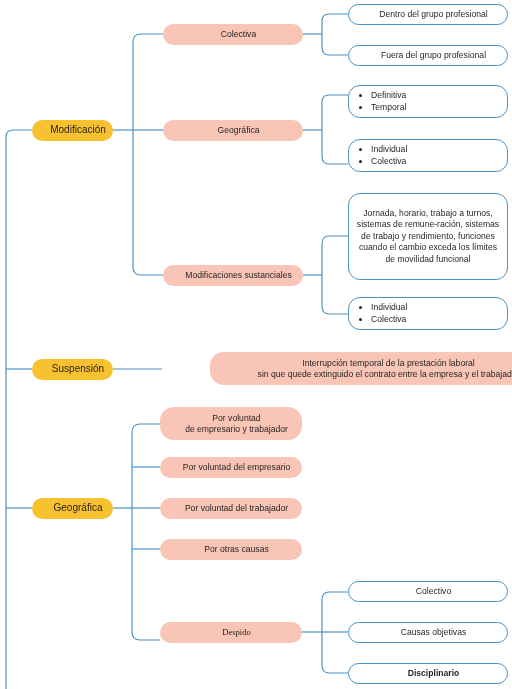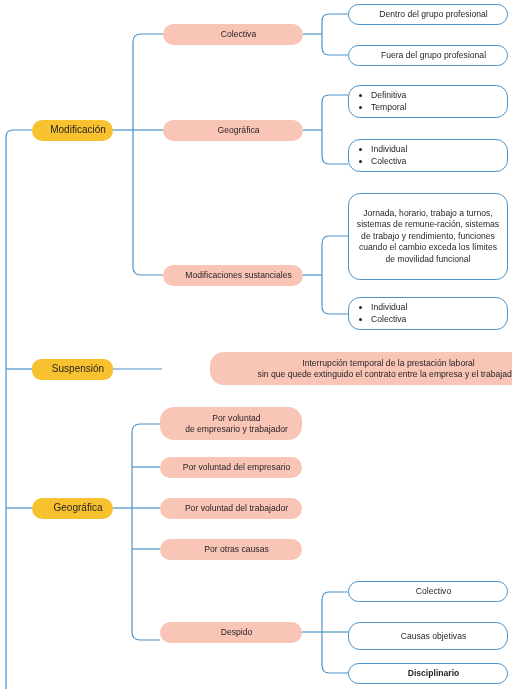--- a/index.html
+++ b/index.html
@@ -116,21 +116,21 @@
       <path d="M 322 632 L 348 632"></path>
       <path d="M 322 665 Q 322 673 329 673 L 348 673"></path>
 
     </g>
   </svg>
 
   <div class="node root" style="left:32px;top:120px;width:81px;height:21px;">
     <span class="txt">Modificación</span>
   </div>
 
-  <div class="node root" style="left:32px;top:359px;width:81px;height:21px;border-radius:9px;">
+  <div class="node root" style="left:32px;top:359px;width:81px;height:21px;">
     <span class="txt">Suspensión</span>
   </div>
 
   <div class="node root" style="left:32px;top:498px;width:81px;height:21px;">
     <span class="txt">Geográfica</span>
   </div>
 
   <div class="node pink" style="left:163px;top:24px;width:140px;height:21px;">
     <span class="txt">Colectiva</span>
   </div>
@@ -158,21 +158,21 @@
   </div>
 
   <div class="node pink" style="left:160px;top:498px;width:142px;height:21px;">
     <span class="txt">Por voluntad del trabajador</span>
   </div>
 
   <div class="node pink" style="left:160px;top:539px;width:142px;height:21px;">
     <span class="txt">Por otras causas</span>
   </div>
 
-  <div class="node pink" style="left:160px;top:622px;width:142px;height:21px;">
+  <div class="node pink" style="left:160px;top:622px;width:142px;height:21px;font-family:Liberation Serif, serif;">
     <span class="txt">Despido</span>
   </div>
 
   <div class="node white" style="left:348px;top:4px;width:160px;height:21px;">
     <span class="txt">Dentro del grupo profesional</span>
   </div>
 
   <div class="node white" style="left:348px;top:45px;width:160px;height:21px;">
     <span class="txt">Fuera del grupo profesional</span>
   </div>
@@ -199,21 +199,21 @@
     <ul>
       <li>Individual</li>
       <li>Colectiva</li>
     </ul>
   </div>
 
   <div class="node white" style="left:348px;top:581px;width:160px;height:21px;">
     <span class="txt">Colectivo</span>
   </div>
 
-  <div class="node white" style="left:348px;top:622px;width:160px;height:28px;">
+  <div class="node white" style="left:348px;top:622px;width:160px;height:21px;">
     <span class="txt">Causas objetivas</span>
   </div>
 
   <div class="node white" style="left:348px;top:663px;width:160px;height:21px;font-weight:bold;">
     <span class="txt">Disciplinario</span>
   </div>
 
 </div>
 
 </body></html>

